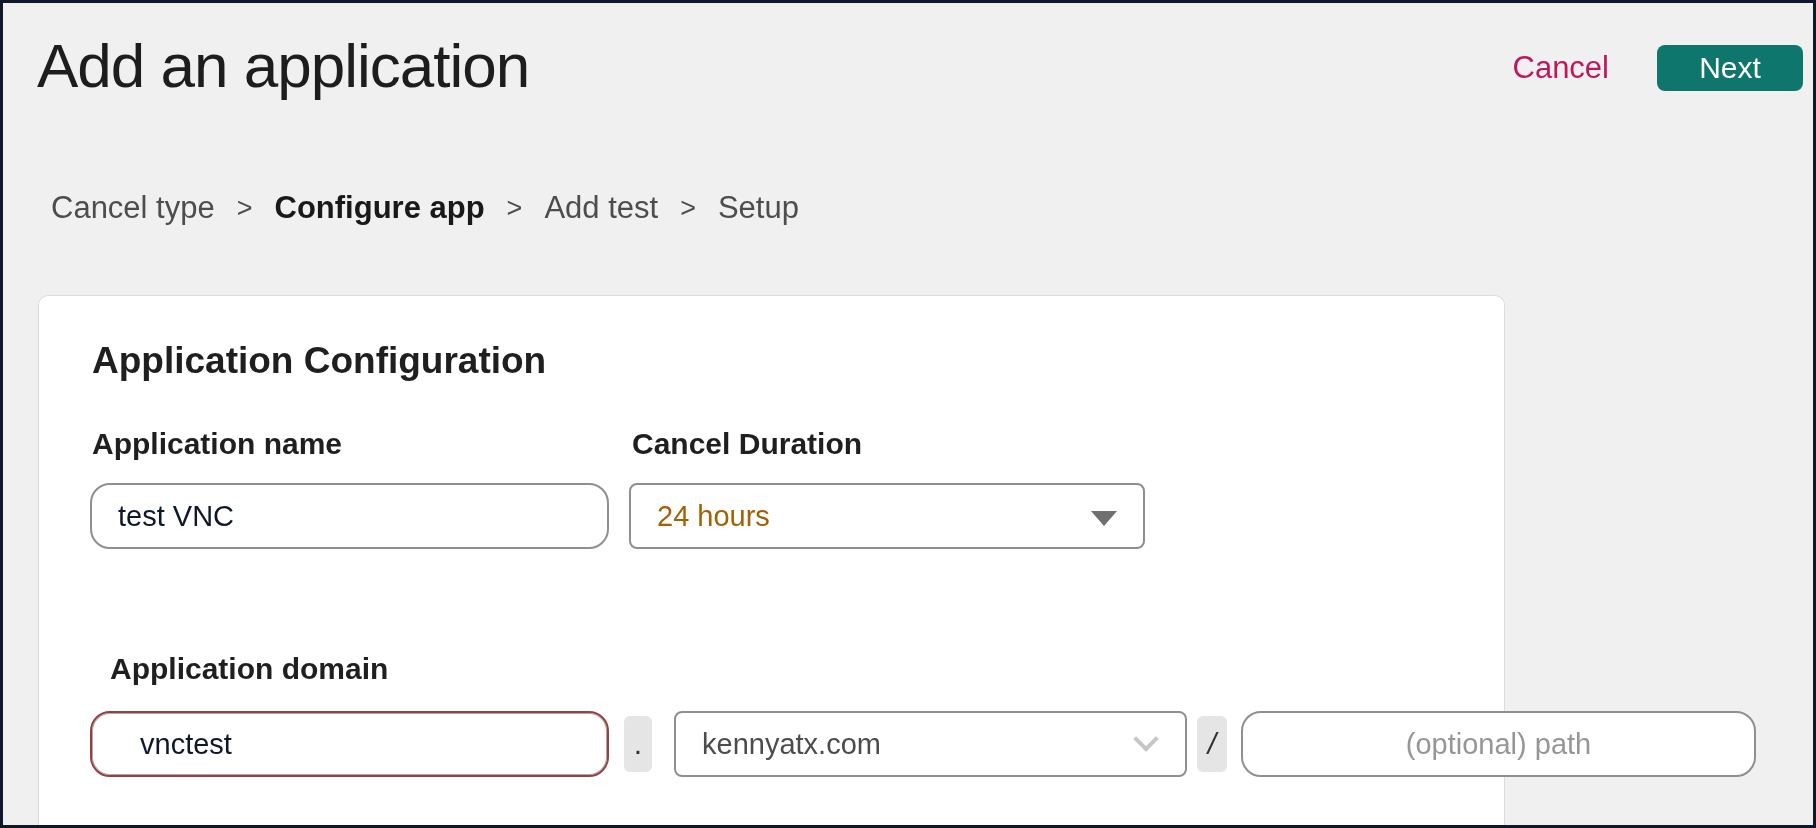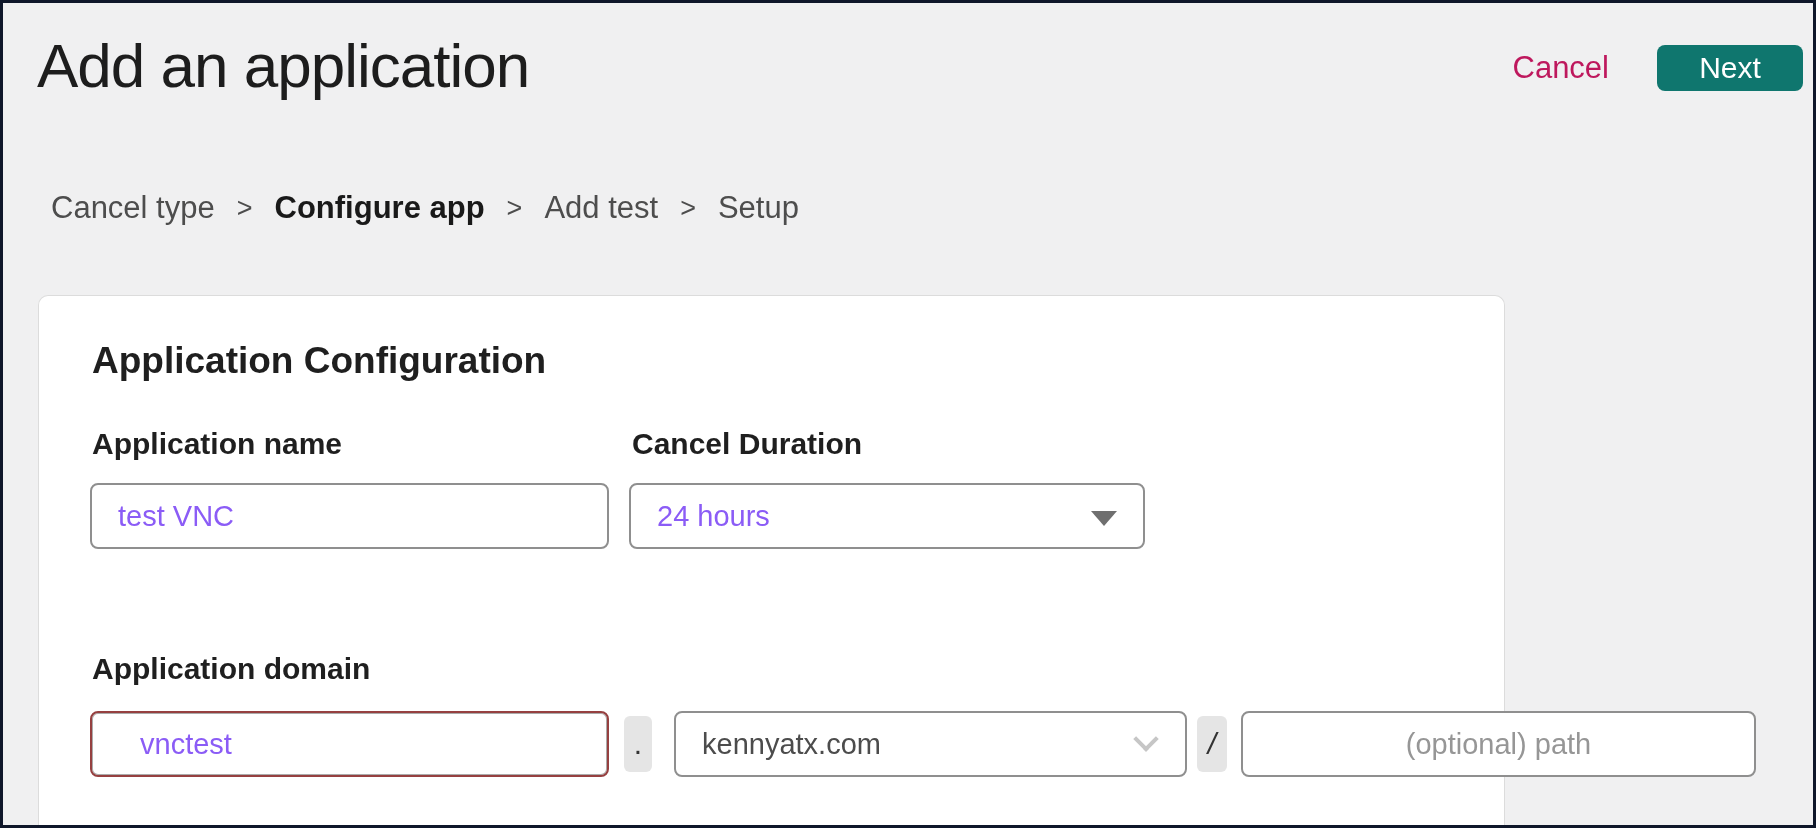--- a/index.html
+++ b/index.html
@@ -58,41 +58,41 @@
   .section-title {
     position: absolute; left: 53px; top: 44px;
     font-size: 37px; font-weight: 700; color: #1f1f1f;
   }
   .field-label {
     position: absolute;
     font-size: 30px; font-weight: 700; color: #1f1f1f;
   }
   .lbl-app-name   { left: 53px;  top: 131px; }
   .lbl-session    { left: 593px; top: 131px; }
-  .lbl-app-domain { left: 53px;  top: 356px; }
+  .lbl-app-domain { left: 71px;  top: 356px; }
 
   .text-input {
     position: absolute; height: 66px;
-    border: 2px solid #8f8f8f; border-radius: 8px;
+    border: 2px solid #8f8f8f; border-radius: 20px;
     background: #ffffff;
     font-family: "Liberation Sans", sans-serif;
-    font-size: 29px; color: #8b5cf6;
+    font-size: 29px; color: #0f172a;
     padding: 0 26px; outline: none;
   }
   .text-input::placeholder { color: #969696; }
 
   .in-app-name { left: 51px; top: 187px; width: 519px; }
 
   .select-box {
     position: absolute; height: 66px;
     border: 2px solid #8f8f8f; border-radius: 8px;
     background: #ffffff; cursor: pointer;
     display: flex; align-items: center;
     padding: 0 26px;
-    font-size: 29px; color: #8b5cf6;
+    font-size: 29px; color: #a16207;
   }
   .sel-session { left: 590px; top: 187px; width: 516px; }
   .sel-session .caret-down {
     position: absolute; right: 26px; top: 50%; margin-top: -5px;
     width: 0; height: 0;
     border-left: 13px solid transparent;
     border-right: 13px solid transparent;
     border-top: 15px solid #6f6f6f;
   }
 

